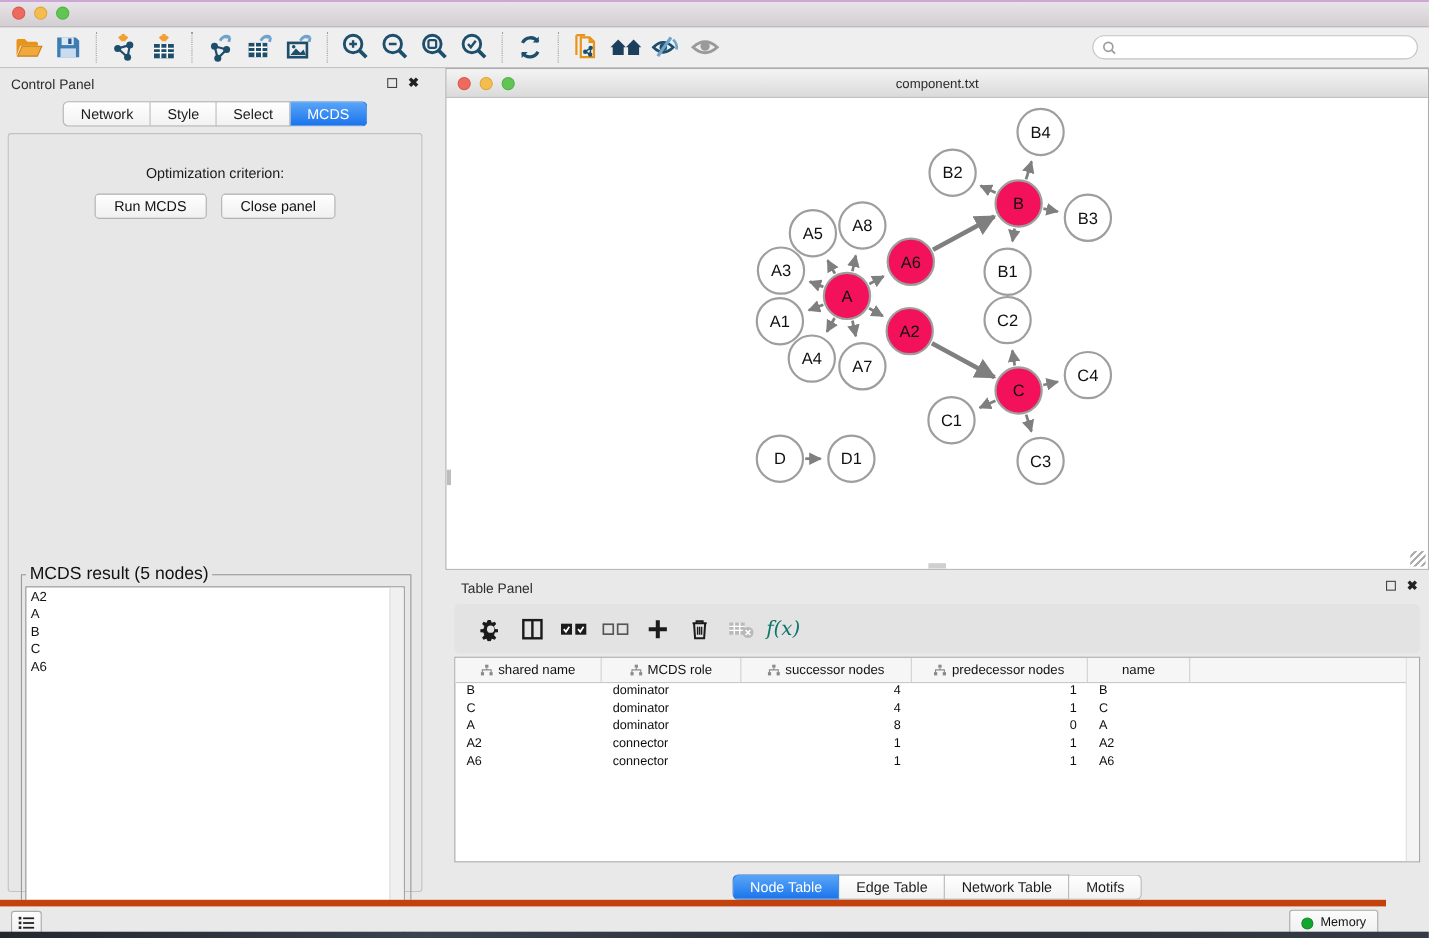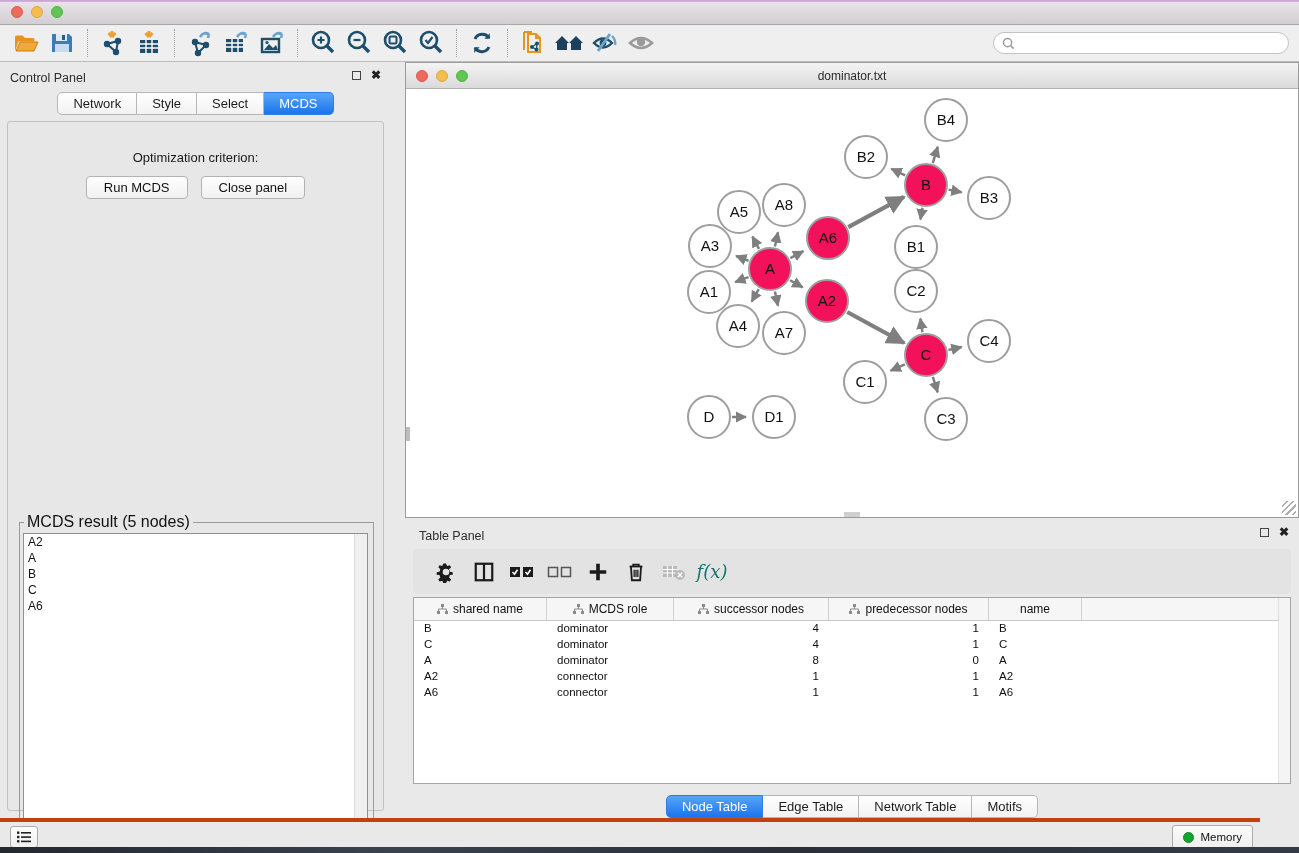--- a/index.html
+++ b/index.html
@@ -98,21 +98,21 @@
   .th { display:flex; align-items:center; justify-content:center; gap:5px;
     border-right:1px solid #d2d2d2; font-size:12px; color:#111; overflow:hidden; cursor:pointer; }
   .th.filler { border-right:none; flex:1; cursor:default; }
   .tr { display:flex; height:16px; }
   .td { font-size:11.5px; color:#0e0e0e; padding:1px 10px 0 10px; white-space:nowrap; overflow:hidden; }
   .tbl-vtrack { position:absolute; right:0; top:0; bottom:0; width:12px; background:#f4f4f4; border-left:1px solid #e0e0e0; }
   .tp-tabs { position:absolute; left:0; right:0; top:273px; display:flex; justify-content:center; }
 
   
   .statusbar { position:absolute; left:0; top:818px; width:1260px; height:29px;
-    background:#e9e9e9; border-top:4px solid #c2410c; }
+    background:#e9e9e9; border-top:6px solid #c2410c; }
   .list-btn { position:absolute; left:10px; top:4px; width:28px; height:22px;
     background:linear-gradient(#fdfdfd,#f0f0f0); border:1px solid #ababab; border-radius:3px;
     display:flex; align-items:center; justify-content:center; cursor:pointer; }
   .mem-btn { position:absolute; right:7px; top:3px; height:24px; padding:0 10px;
     background:linear-gradient(#fbfbfb,#efefef); border:1px solid #ababab; border-radius:3px;
     display:flex; align-items:center; gap:6px; cursor:pointer; }
   .mem-dot { width:11px; height:11px; border-radius:50%; background:#13a52f; border:1px solid #0d8a24; }
   .mem-btn span { font-size:11.5px; color:#111; }
   .desktop-strip { position:absolute; left:0; top:847px; width:1299px; height:6px;
     background:linear-gradient(90deg,#23272e,#3a4250 30%,#2a2f38 60%,#343b46); }
@@ -302,21 +302,21 @@
   </div>
 </div>
 
 <div class="netwin">
   <div class="net-titlebar">
     <div class="lights">
       <span class="light red"></span>
       <span class="light yellow"></span>
       <span class="light green"></span>
     </div>
-    <div class="title">dominator.txt</div>
+    <div class="title">component.txt</div>
   </div>
   <div class="net-canvas">
     <svg id="graph" width="892" height="428" viewBox="0 0 892 428">
       <defs>
         <marker id="arrow" viewBox="0 0 10 10" refX="9" refY="5" markerWidth="4.6" markerHeight="4.6" orient="auto">
           <path d="M0,0 L10,5 L0,10 z" fill="#7f7f7f"></path>
         </marker>
       </defs>
       <g id="edges">
           <line x1="353.01124522107034" y1="159.7948702451939" x2="346.37761451347956" y2="147.59754926672048" class="edge" marker-end="url(#arrow)"></line>

